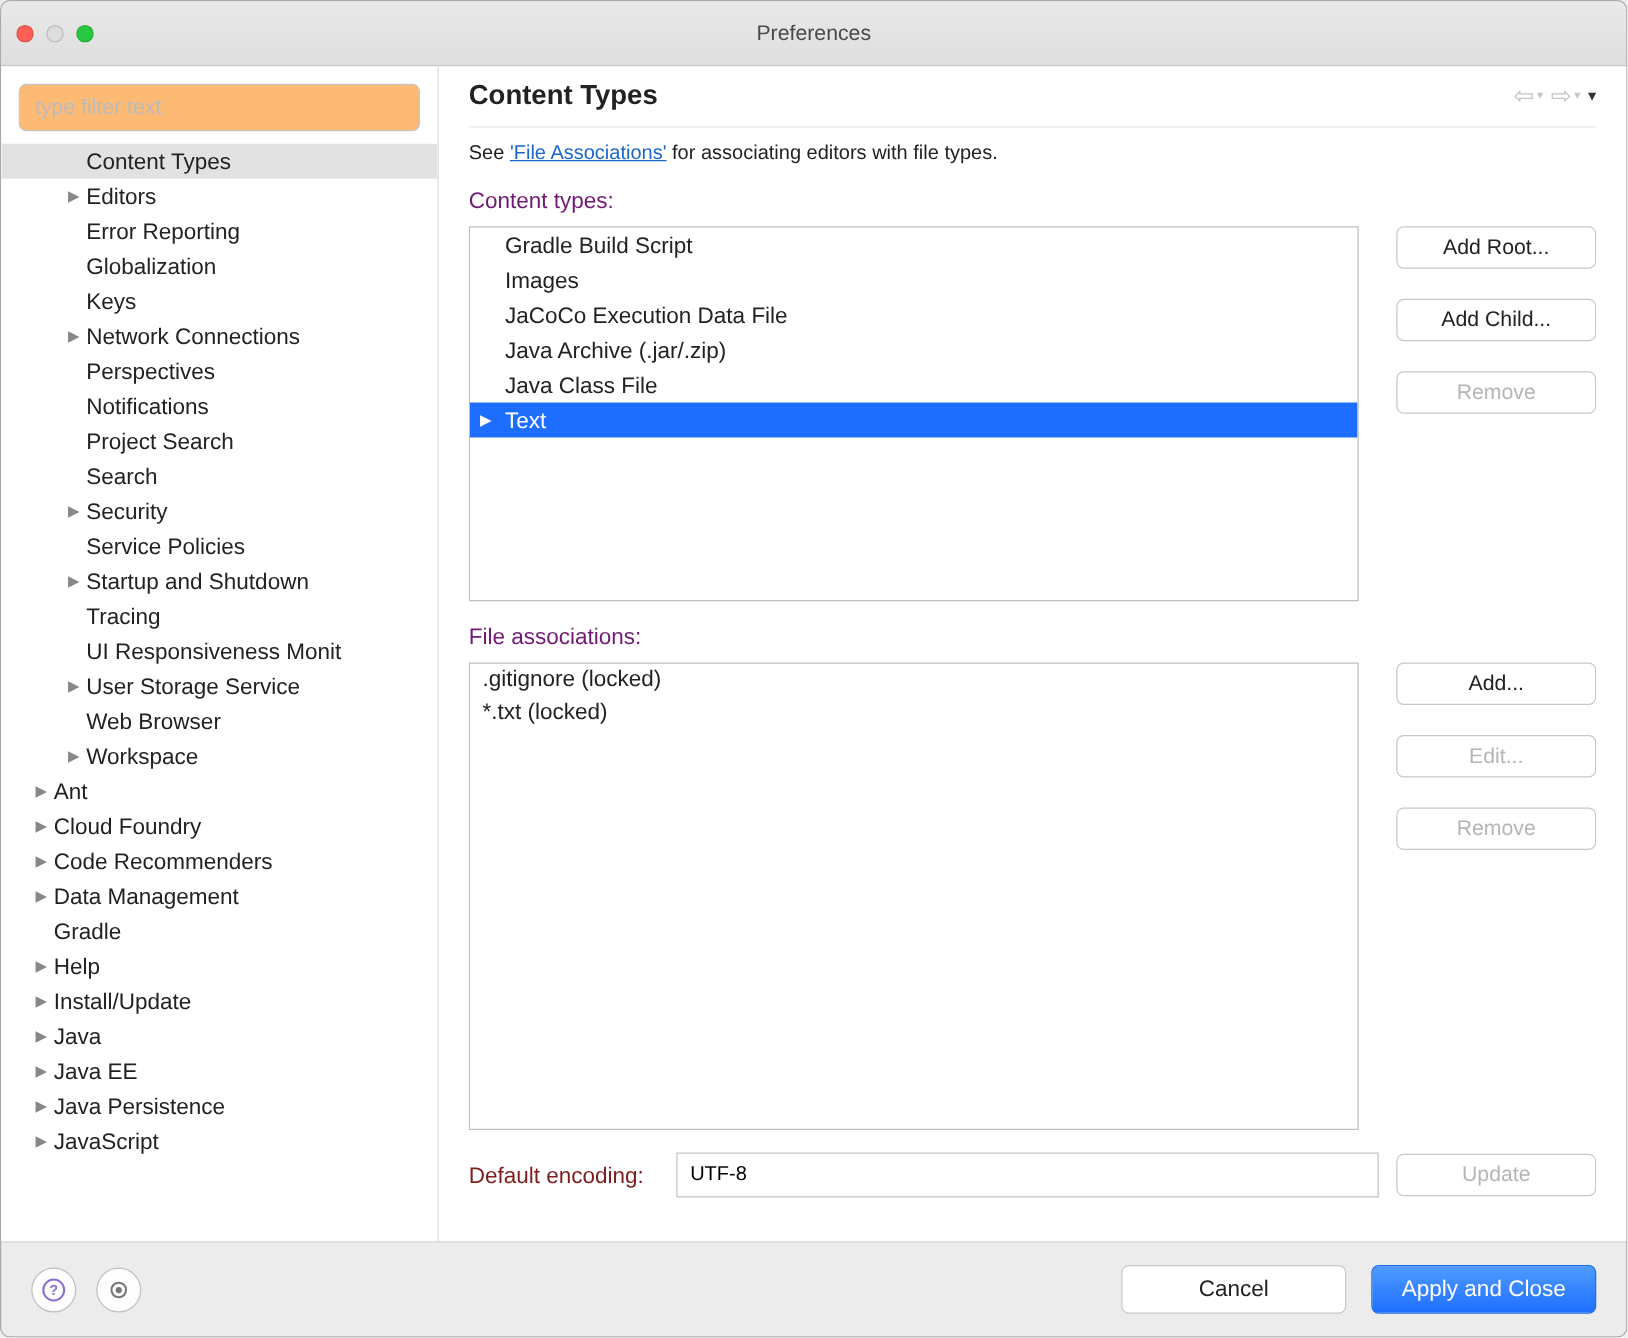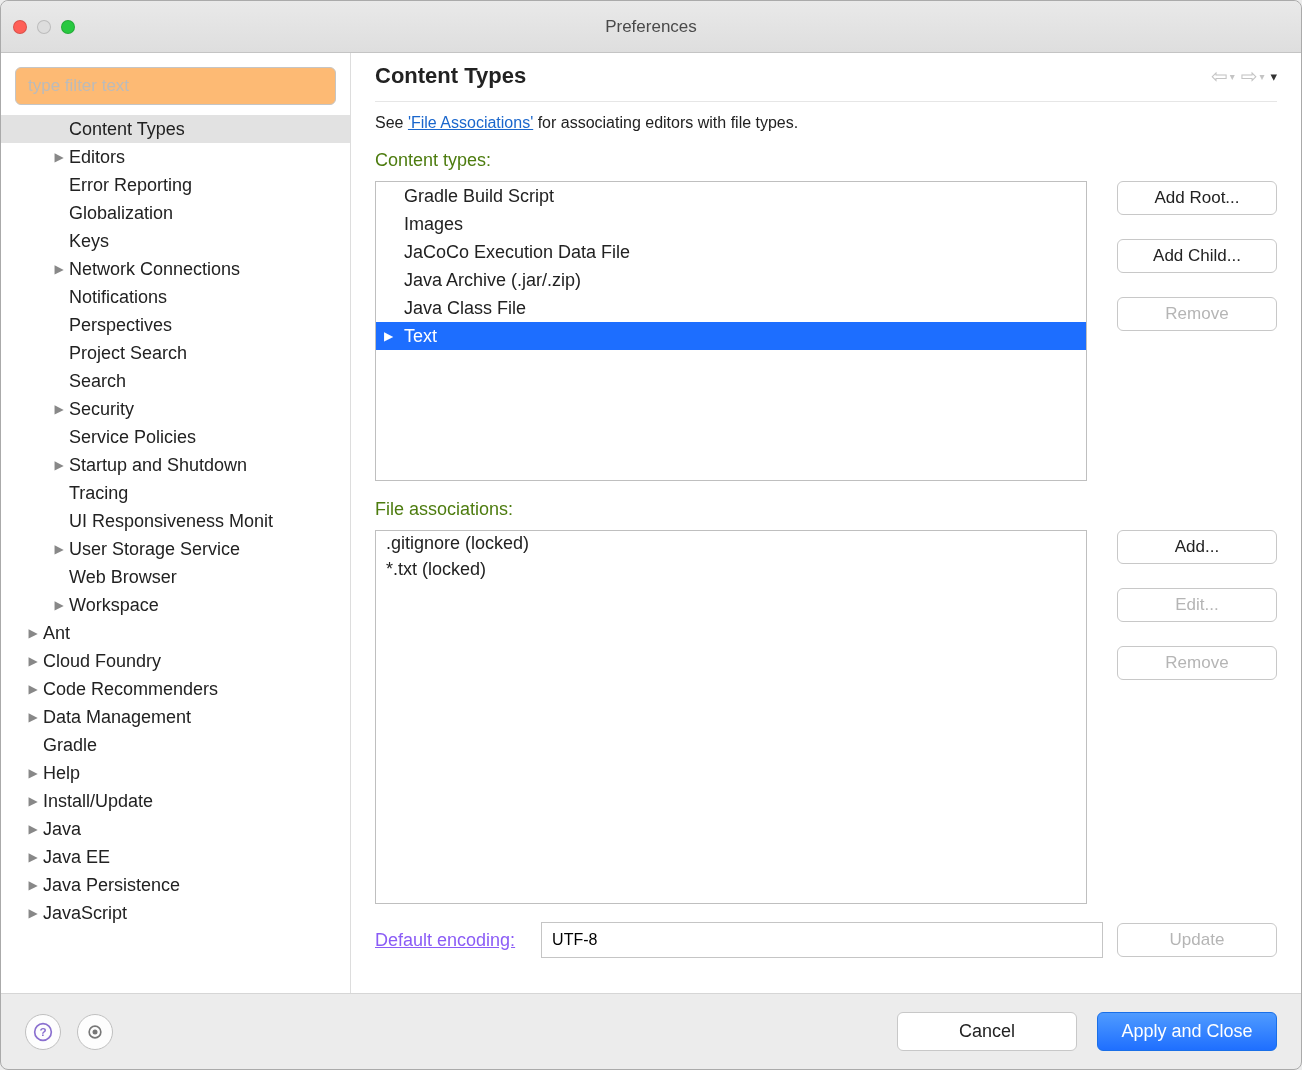--- a/index.html
+++ b/index.html
@@ -106,21 +106,21 @@
       padding-bottom: 12px;
       border-bottom: 1px solid #e6e6e6;
     }
     .main-title { font-size: 22px; font-weight: 600; }
     .nav-toolbar { display: flex; align-items: center; gap: 6px; color: #c4c4c4; }
     .nav-btn { display: inline-flex; align-items: center; font-size: 20px; cursor: pointer; }
     .nav-btn .tri { font-size: 10px; margin-left: 2px; color: #c4c4c4; }
     .menu-tri { color: #333; font-size: 13px; }
     .intro { padding-top: 12px; font-size: 16px; }
     .link { color: #1a66cc; text-decoration: underline; cursor: pointer; }
-    .section-label { margin-top: 18px; font-size: 18px; color: #4d7c0f; }
+    .section-label { margin-top: 18px; font-size: 18px; color: #701a75; }
     .row { display: flex; align-items: flex-start; margin-top: 10px; }
     .listbox {
       flex: 1;
       border: 1px solid #bfbfbf;
       background: #fff;
       overflow: auto;
     }
     .types-box { height: 300px; }
     .assoc-box { height: 374px; }
     .side-btns {
@@ -161,21 +161,21 @@
     }
     .list-item.selected { background: #1d6eff; color: #fff; }
     .list-item.selected .arrow { color: #fff; }
     .assoc-item { padding: 2px 10px; font-size: 18px; height: 26px; }
     .encoding-row {
       display: flex;
       align-items: center;
       margin-top: 18px;
       gap: 14px;
     }
-    .enc-label { font-size: 18px; color: #8b5cf6; text-decoration: underline; }
+    .enc-label { font-size: 18px; color: #7f1d1d; }
     .enc-input {
       flex: 1;
       padding: 8px 10px;
       font-size: 16px;
       border: 1px solid #c5c5c5;
       background: #fff;
       margin-left: 12px;
     }
     .enc-btn { width: 160px; }
     .footer {
@@ -247,26 +247,26 @@
             <span class="label">Keys</span>
           </div>
           <div class="tree-item">
             <span class="indent" style="width: 52px;"></span>
             <span class="arrow">▶</span>
             <span class="label">Network Connections</span>
           </div>
           <div class="tree-item">
             <span class="indent" style="width: 52px;"></span>
             <span class="arrow"></span>
+            <span class="label">Perspectives</span>
+          </div>
+          <div class="tree-item">
+            <span class="indent" style="width: 52px;"></span>
+            <span class="arrow"></span>
             <span class="label">Notifications</span>
-          </div>
-          <div class="tree-item">
-            <span class="indent" style="width: 52px;"></span>
-            <span class="arrow"></span>
-            <span class="label">Perspectives</span>
           </div>
           <div class="tree-item">
             <span class="indent" style="width: 52px;"></span>
             <span class="arrow"></span>
             <span class="label">Project Search</span>
           </div>
           <div class="tree-item">
             <span class="indent" style="width: 52px;"></span>
             <span class="arrow"></span>
             <span class="label">Search</span>

